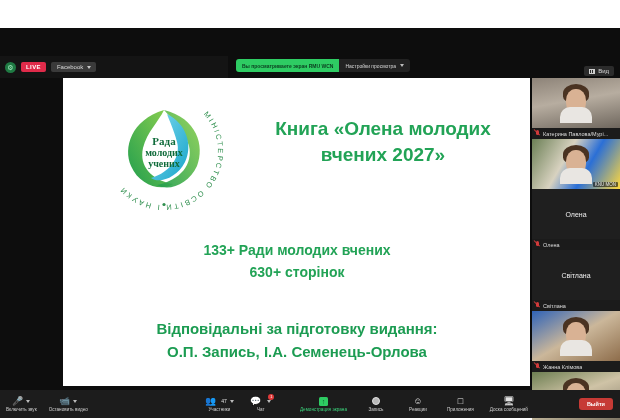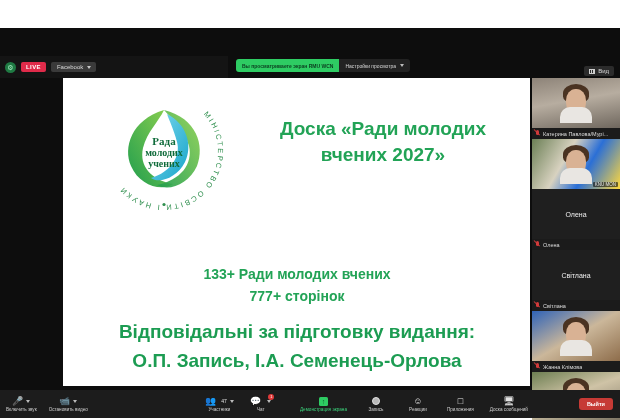--- a/index.html
+++ b/index.html
@@ -145,30 +145,29 @@
 
   .slide-stats {
     position: absolute;
     left: 34px; top: 162px;
     width: 400px;
     text-align: center;
     color: #22a356;
     font-size: 14px;
     font-weight: bold;
     line-height: 1.55;
-    margin-top: 24px;
   }
 
   .slide-credits {
     position: absolute;
     left: 24px; top: 240px;
     width: 420px;
     text-align: center;
     color: #1c9c52;
-    font-size: 19px;
+    font-size: 15px;
     font-weight: bold;
     line-height: 1.5;
   }
 
   
   .strip {
     position: absolute;
     right: 0; top: 50px;
     width: 88px; height: 308px;
     background: #1b1b1b;
@@ -453,27 +452,27 @@
           <path d="M63 22 C 96 30, 104 58, 96 78 C 88 96, 68 104, 56 97 C 80 92, 92 76, 88 58 C 84 42, 70 30, 63 22 Z" fill="url(#gGreen)" opacity=".92"></path>
           <path d="M66 26 C 86 36, 92 58, 84 74 C 76 90, 58 96, 50 90 C 70 84, 80 68, 76 54 C 73 42, 68 32, 66 26 Z" fill="url(#gBlue)"></path>
 
           <text x="63" y="57" text-anchor="middle" font-family="Liberation Serif, serif" font-size="11" font-weight="bold" fill="#0f6b3a">Рада</text>
           <text x="63" y="68" text-anchor="middle" font-family="Liberation Serif, serif" font-size="10" font-weight="bold" fill="#0f6b3a">молодих</text>
           <text x="63" y="79" text-anchor="middle" font-family="Liberation Serif, serif" font-size="10" font-weight="bold" fill="#0f6b3a">учених</text>
         </svg>
       </div>
 
       <div class="slide-title">
-        <div>Доска «Ради молодих</div>
+        <div>Книга «Олена молодих</div>
         <div>вчених 2027»</div>
       </div>
 
       <div class="slide-stats">
         <div>133+ Ради молодих вчених</div>
-        <div>777+ сторінок</div>
+        <div>630+ сторінок</div>
       </div>
 
       <div class="slide-credits">
         <div>Відповідальні за підготовку видання:</div>
         <div>О.П. Запись, І.А. Семенець-Орлова</div>
       </div>
     </div>
 
     <div class="strip">
 

